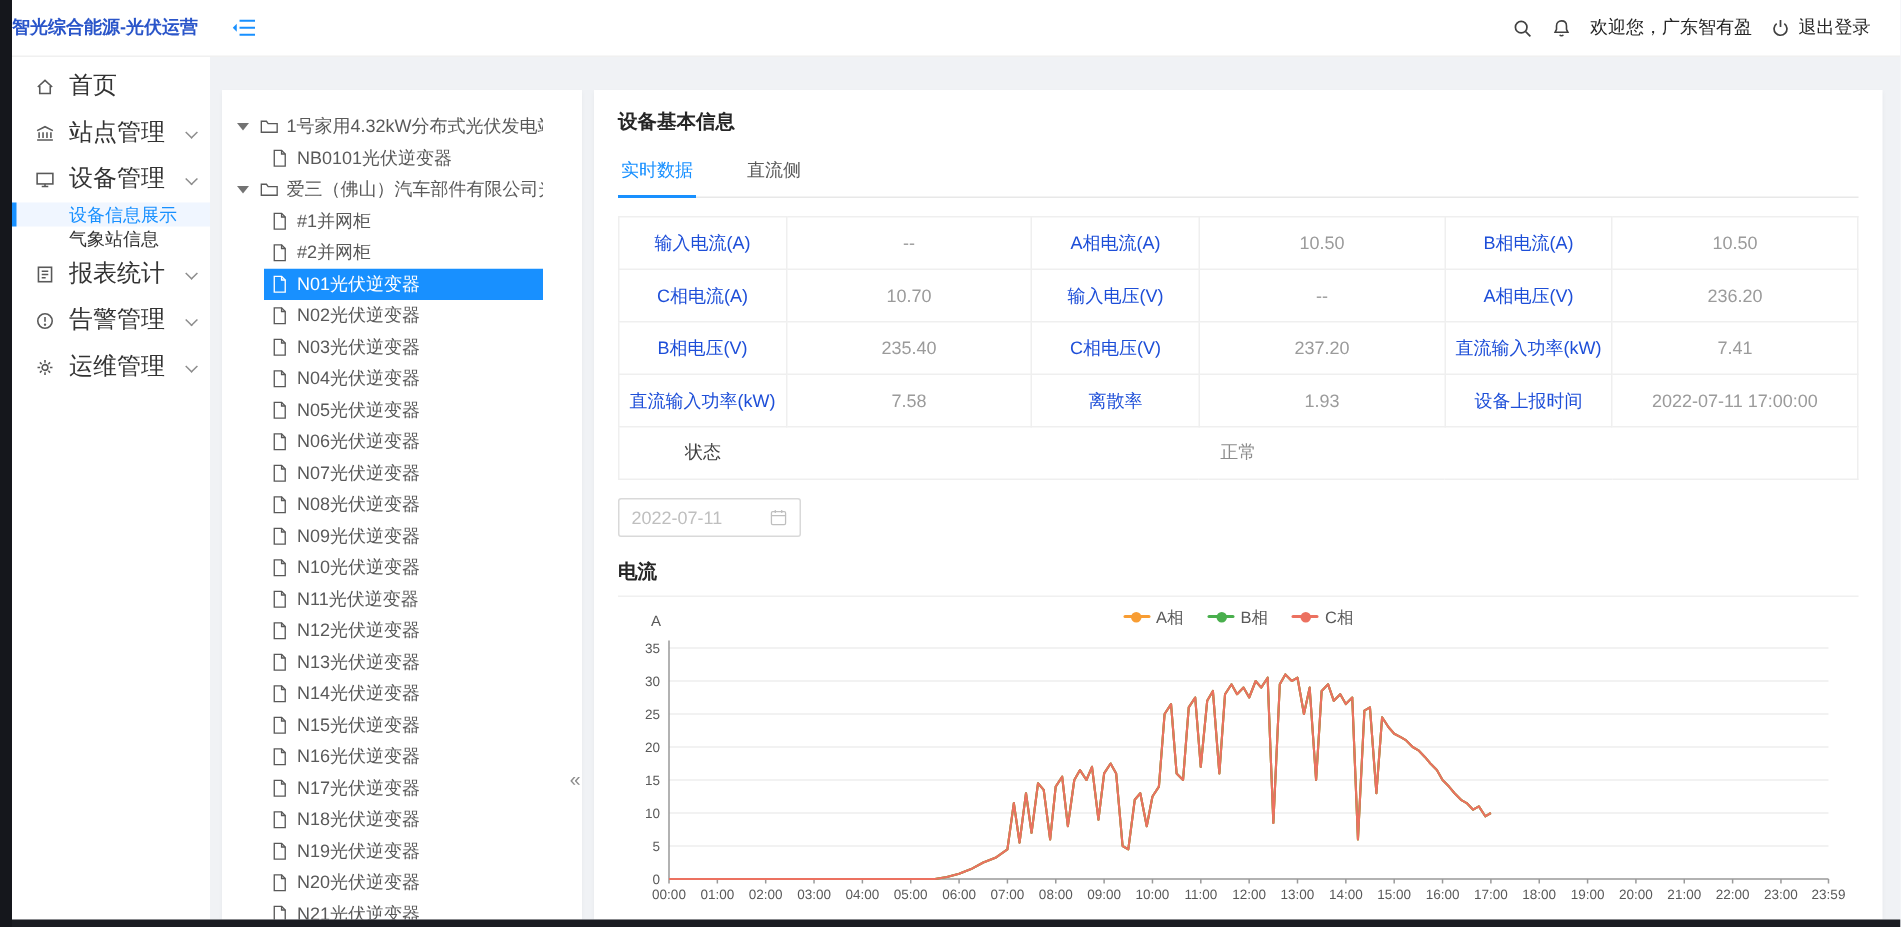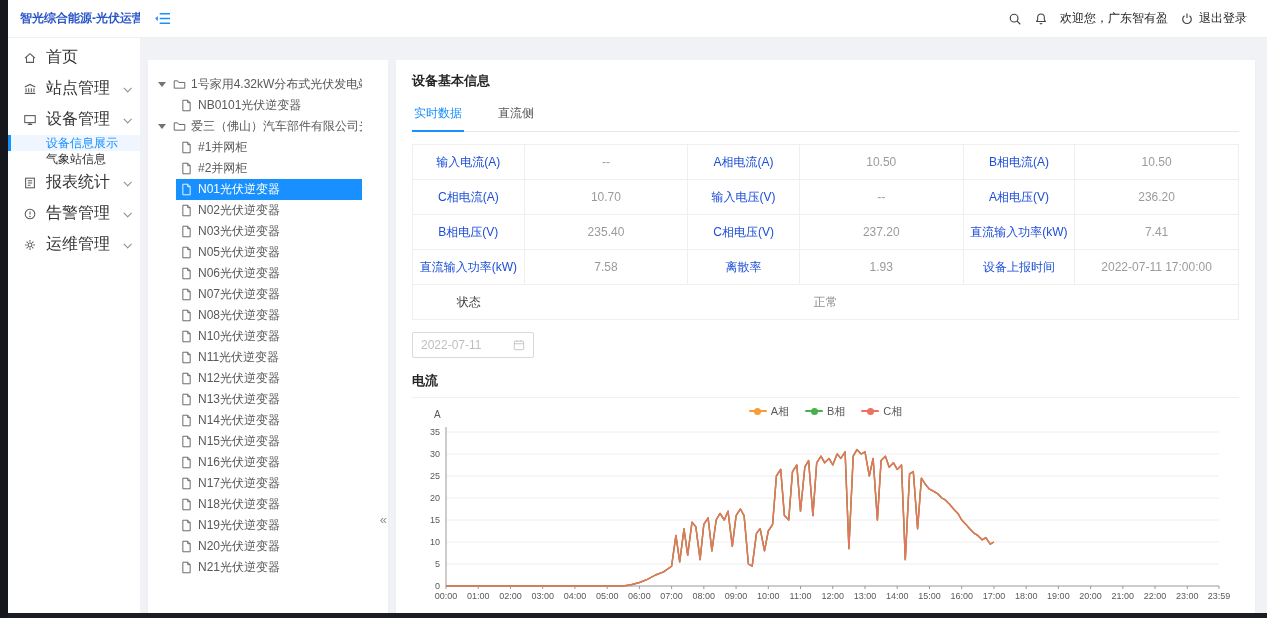--- a/index.html
+++ b/index.html
@@ -7,21 +7,21 @@
     font-family:"Liberation Sans","DejaVu Sans",sans-serif; }
   body { position:relative; }
 
   
   .edge-left { position:absolute; left:0; top:0; width:8px; height:618px; background:#15171c; z-index:60; }
   .edge-bottom { position:absolute; left:0; bottom:0; width:1267px; height:5px; background:#1b1d22; z-index:59; }
 
   
   .header { position:absolute; left:8px; top:0; right:0; height:38px; background:#fff;
     border-bottom:1px solid #f0f0f0; display:flex; align-items:center; z-index:20; }
-  .logo { width:132px; padding-left:12px; font-size:12px; font-weight:bold; color:#2a55c9; white-space:nowrap; overflow:hidden; }
+  .logo { width:132px; font-size:12px; font-weight:bold; color:#2a55c9; white-space:nowrap; overflow:hidden; }
   .fold-icon { margin-left:14px; display:inline-flex; cursor:pointer; }
   .fold-icon svg { width:17px; height:15px; }
   .header-right { margin-left:auto; display:flex; align-items:center; gap:12px; padding-right:20px; font-size:12px; color:#262626; }
   .h-icon { display:inline-flex; color:#404040; cursor:pointer; }
   .h-icon svg { width:14px; height:14px; }
   .logout { display:inline-flex; align-items:center; gap:5px; cursor:pointer; color:#262626; }
 
   
   .sidebar { position:absolute; left:8px; top:38px; width:132px; bottom:5px; background:#fff; z-index:10; padding-top:4px; }
   .menu-item { height:31px; display:flex; align-items:center; padding:0 10px 0 15px; font-size:16px; color:#333; cursor:pointer; }
@@ -278,20 +278,31 @@
         </span>
       </div>
       <div class="tree-row child-row">
         <span class="t-inner">
           <span class="t-icon">
             <svg viewBox="0 0 16 16">
               <path d="M3.5 1.5h6l3 3v10h-9z" fill="none" stroke="currentColor" stroke-width="1.1"></path>
               <path d="M9.5 1.5v3h3" fill="none" stroke="currentColor" stroke-width="1.1"></path>
             </svg>
           </span>
+          <span class="t-label">N04光伏逆变器</span>
+        </span>
+      </div>
+      <div class="tree-row child-row">
+        <span class="t-inner">
+          <span class="t-icon">
+            <svg viewBox="0 0 16 16">
+              <path d="M3.5 1.5h6l3 3v10h-9z" fill="none" stroke="currentColor" stroke-width="1.1"></path>
+              <path d="M9.5 1.5v3h3" fill="none" stroke="currentColor" stroke-width="1.1"></path>
+            </svg>
+          </span>
           <span class="t-label">N05光伏逆变器</span>
         </span>
       </div>
       <div class="tree-row child-row">
         <span class="t-inner">
           <span class="t-icon">
             <svg viewBox="0 0 16 16">
               <path d="M3.5 1.5h6l3 3v10h-9z" fill="none" stroke="currentColor" stroke-width="1.1"></path>
               <path d="M9.5 1.5v3h3" fill="none" stroke="currentColor" stroke-width="1.1"></path>
             </svg>
@@ -312,20 +323,31 @@
       </div>
       <div class="tree-row child-row">
         <span class="t-inner">
           <span class="t-icon">
             <svg viewBox="0 0 16 16">
               <path d="M3.5 1.5h6l3 3v10h-9z" fill="none" stroke="currentColor" stroke-width="1.1"></path>
               <path d="M9.5 1.5v3h3" fill="none" stroke="currentColor" stroke-width="1.1"></path>
             </svg>
           </span>
           <span class="t-label">N08光伏逆变器</span>
+        </span>
+      </div>
+      <div class="tree-row child-row">
+        <span class="t-inner">
+          <span class="t-icon">
+            <svg viewBox="0 0 16 16">
+              <path d="M3.5 1.5h6l3 3v10h-9z" fill="none" stroke="currentColor" stroke-width="1.1"></path>
+              <path d="M9.5 1.5v3h3" fill="none" stroke="currentColor" stroke-width="1.1"></path>
+            </svg>
+          </span>
+          <span class="t-label">N09光伏逆变器</span>
         </span>
       </div>
       <div class="tree-row child-row">
         <span class="t-inner">
           <span class="t-icon">
             <svg viewBox="0 0 16 16">
               <path d="M3.5 1.5h6l3 3v10h-9z" fill="none" stroke="currentColor" stroke-width="1.1"></path>
               <path d="M9.5 1.5v3h3" fill="none" stroke="currentColor" stroke-width="1.1"></path>
             </svg>
           </span>

